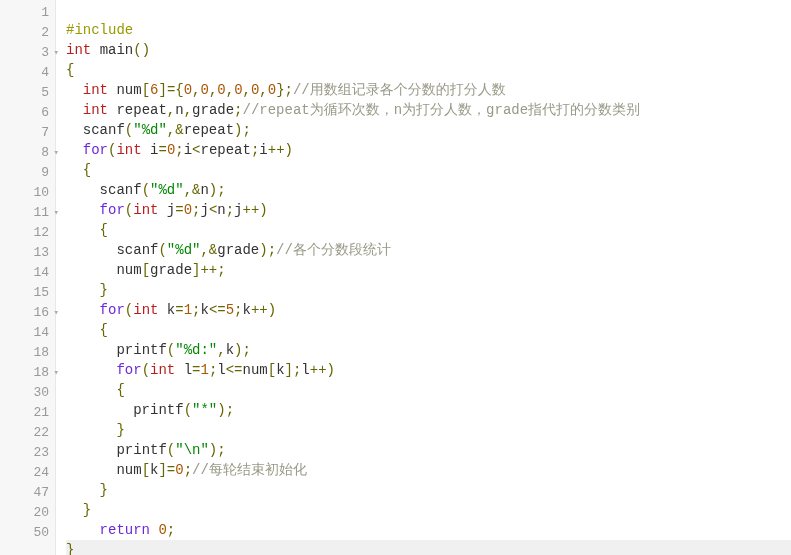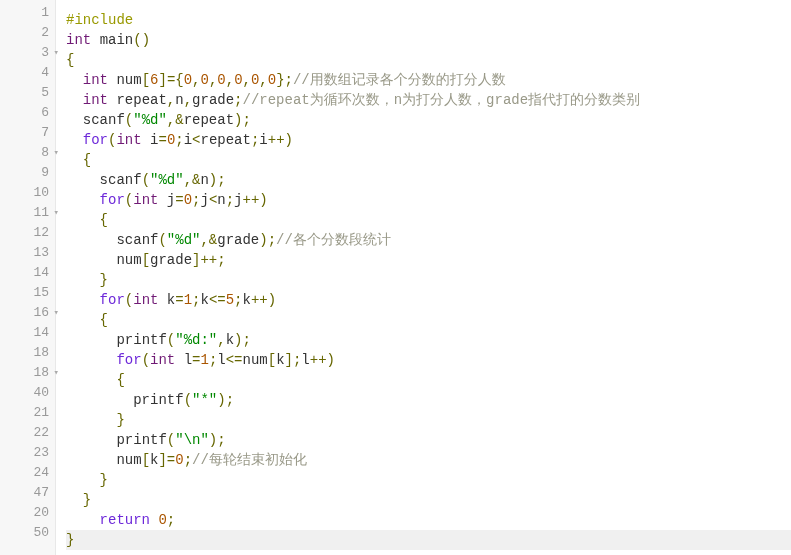--- a/index.html
+++ b/index.html
@@ -34,34 +34,34 @@
 }
 .fold {
   position: absolute;
   right: -4px;
   color: #aaaaaa;
   font-size: 9px;
   user-select: none;
 }
 .code {
   flex: 1;
-  padding-top: 10px;
+  padding-top: 20px;
   padding-left: 10px;
   white-space: pre;
   overflow: hidden;
 }
 .code-row {
   height: 20px;
   line-height: 20px;
 }
 .code-row.hl {
   background: #f0f0f0;
 }
 .kw { color: #6d28d9; }
-.ty { color: #701a75; }
+.ty { color: #b91c1c; }
 .str { color: #008800; }
 .num { color: #aa5500; }
 .pp { color: #999900; }
 .inc { color: #008800; }
 .comment { color: #999988; }
 .pun { color: #666600; }
 .id { color: #333333; }
 </style>
 </head>
 <body>
@@ -123,21 +123,21 @@
       <span class="lineno">14</span>
     </div>
     <div class="gutter-row">
       <span class="lineno">18</span>
     </div>
     <div class="gutter-row">
       <span class="lineno">18</span>
       <span class="fold">▾</span>
     </div>
     <div class="gutter-row">
-      <span class="lineno">40</span>
+      <span class="lineno">30</span>
     </div>
     <div class="gutter-row">
       <span class="lineno">21</span>
     </div>
     <div class="gutter-row">
       <span class="lineno">22</span>
     </div>
     <div class="gutter-row">
       <span class="lineno">23</span>
     </div>

